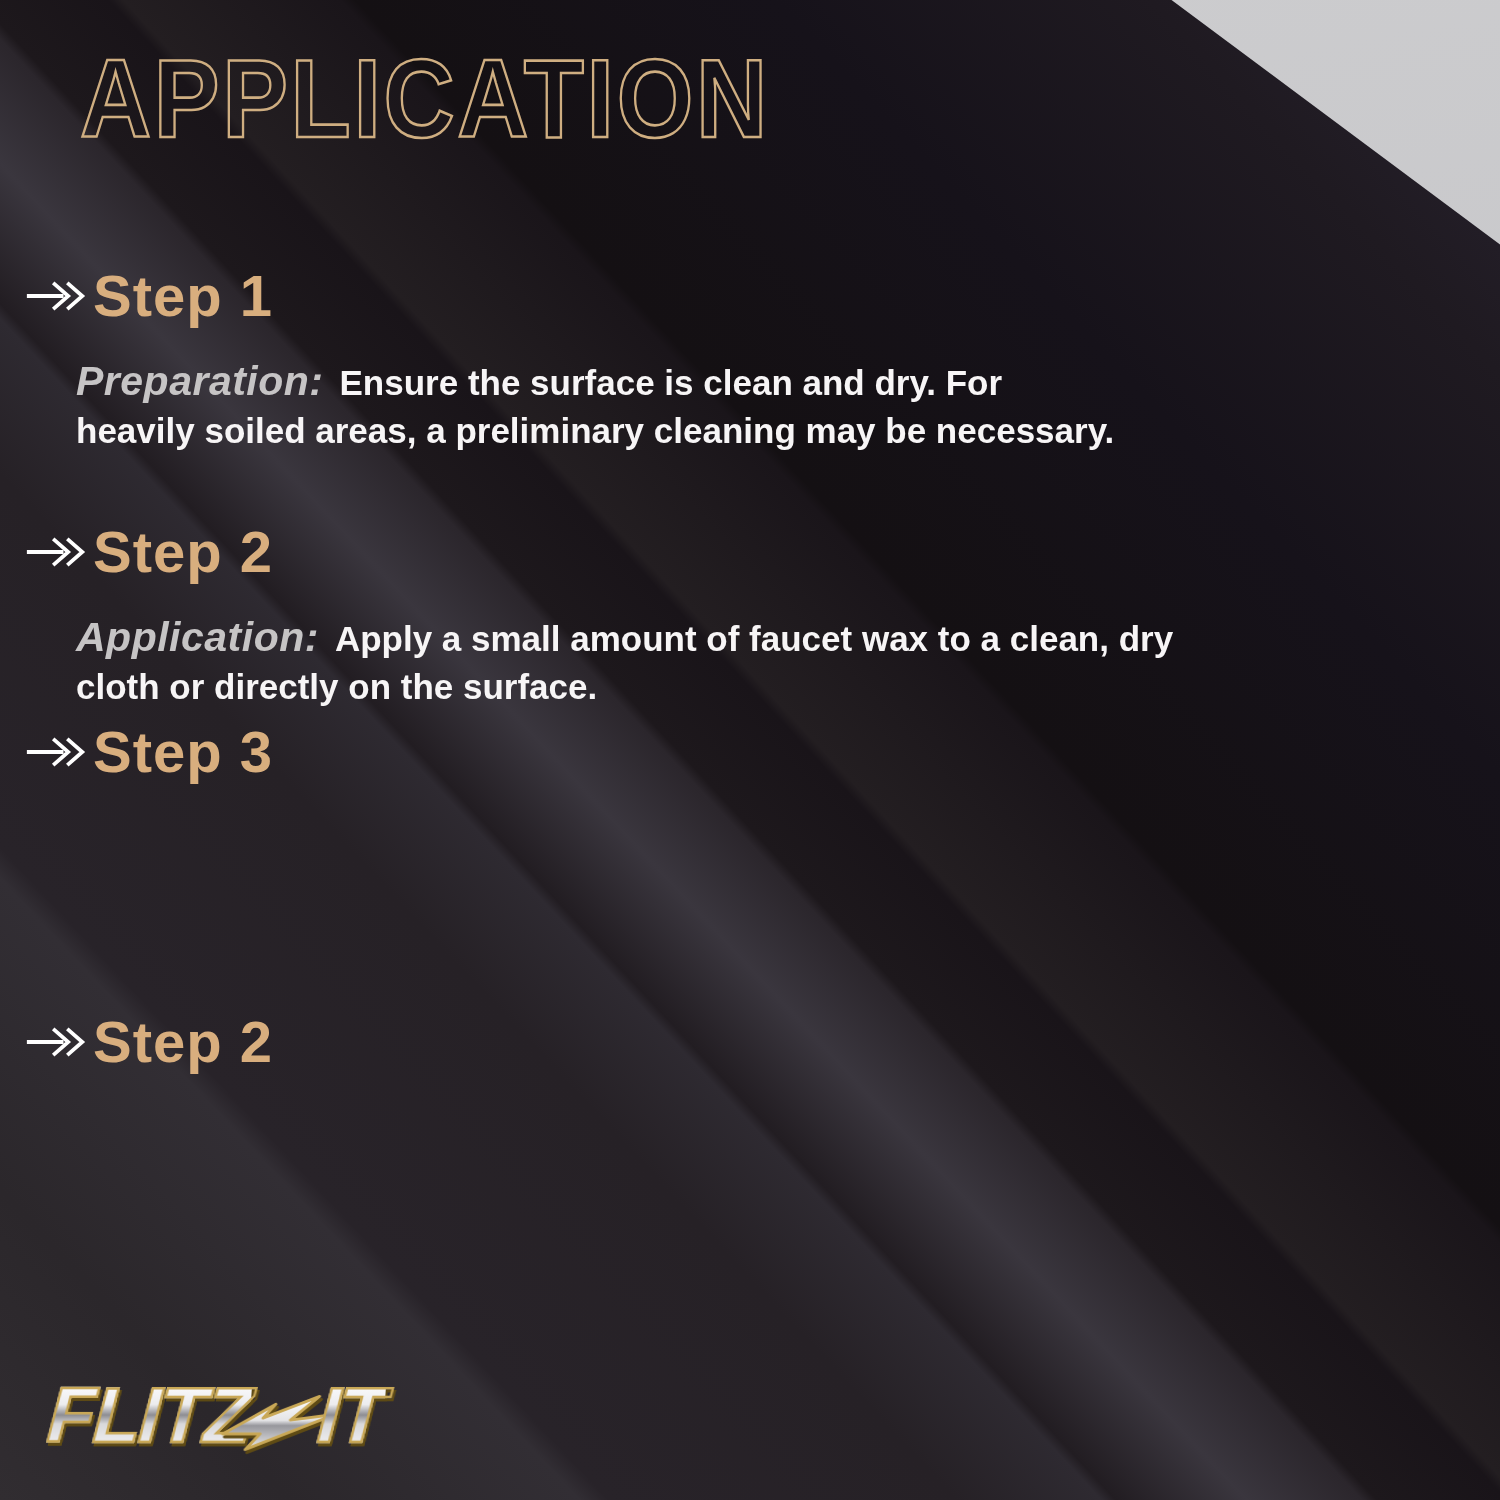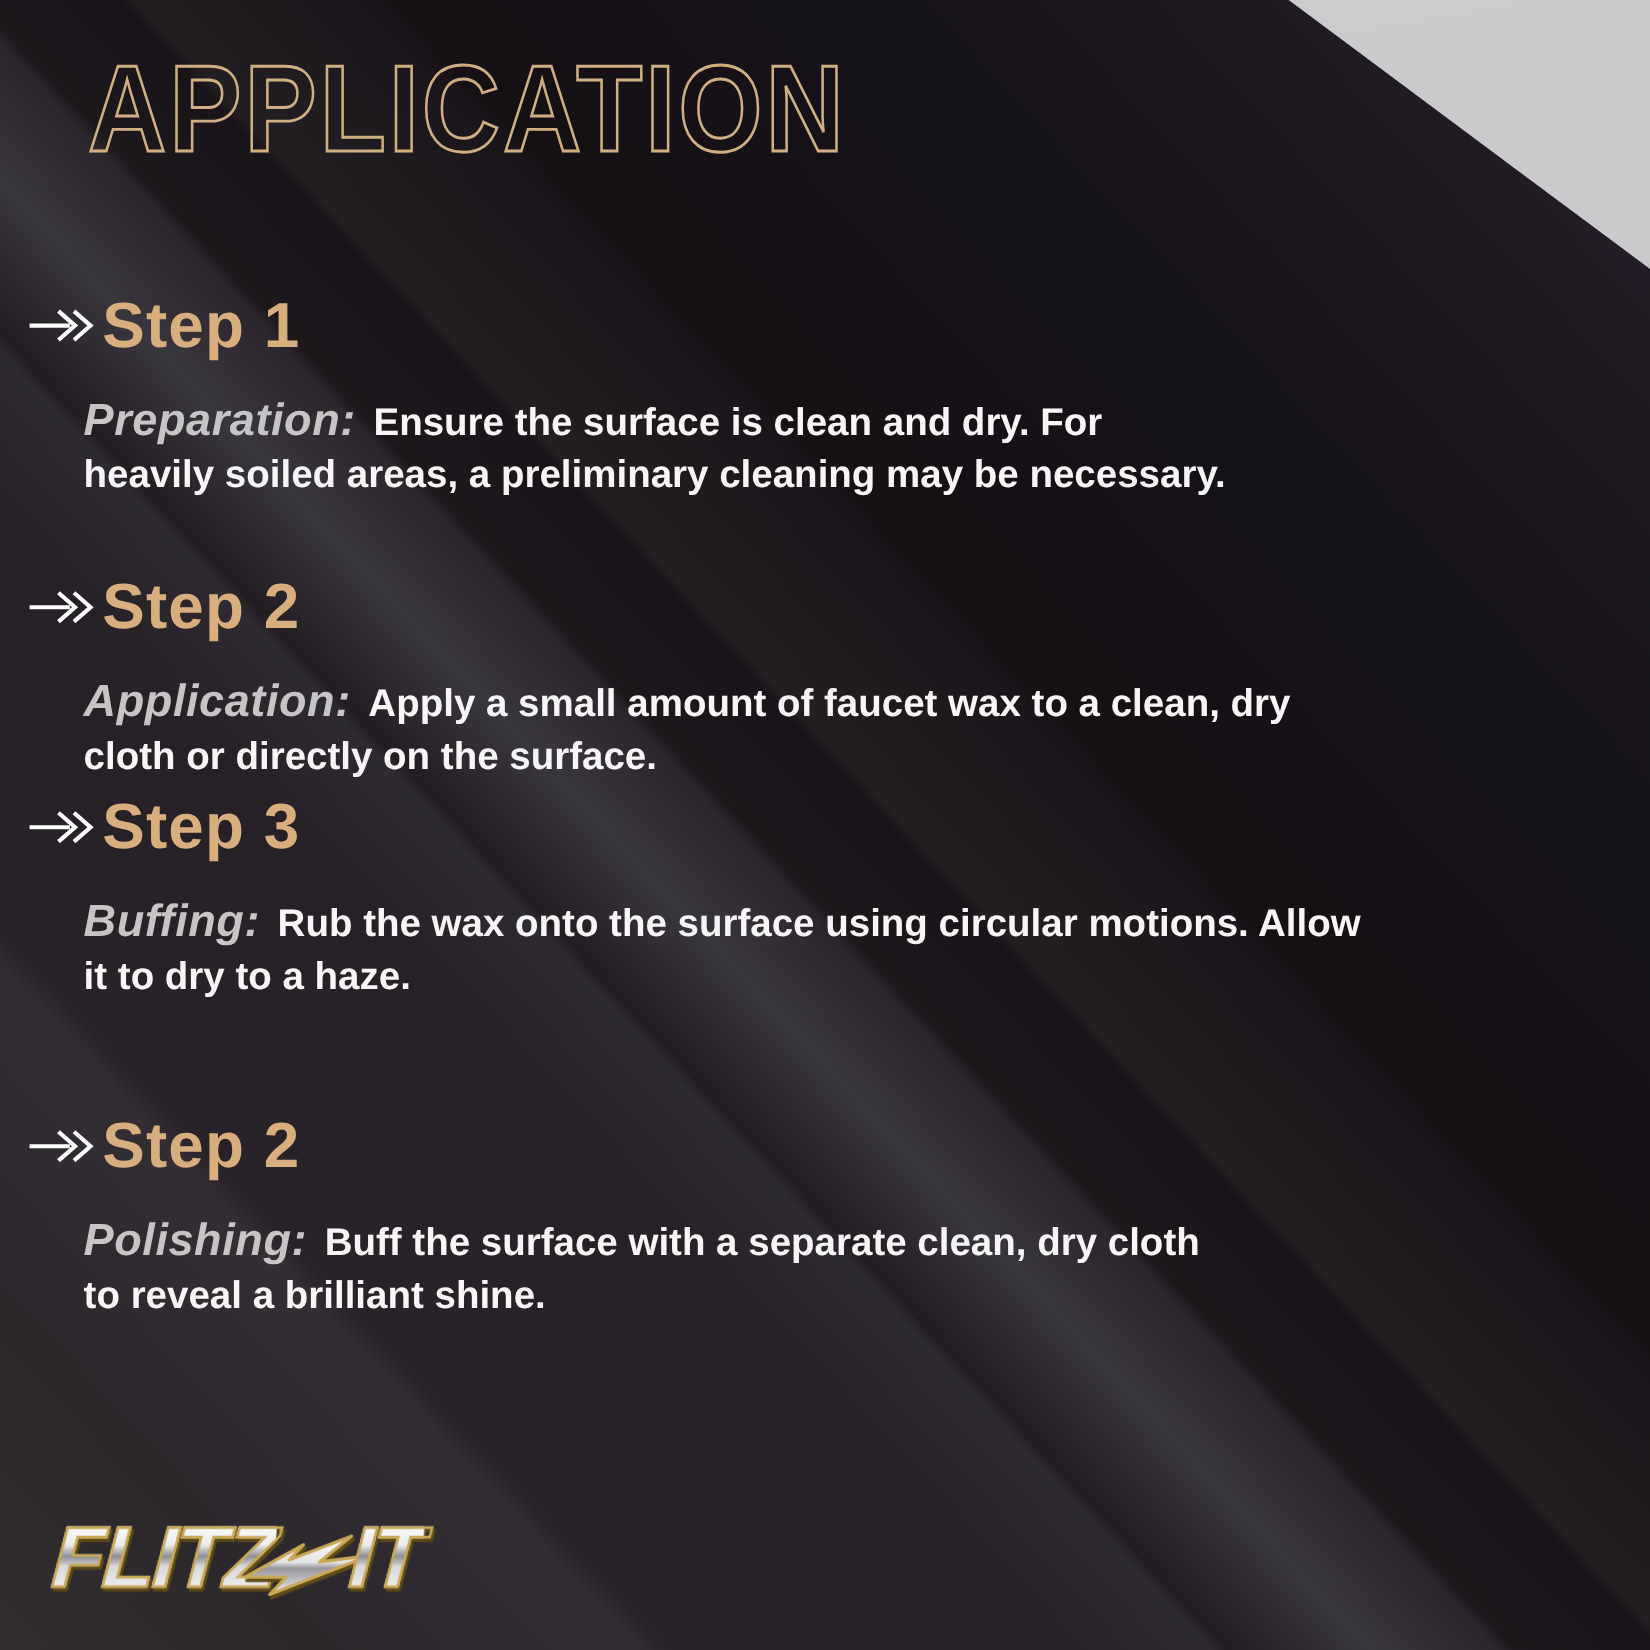--- a/index.html
+++ b/index.html
@@ -101,41 +101,33 @@
     <div class="step-head">
       <span class="arrow">
         <svg viewBox="0 0 66 36" fill="none" stroke="#ffffff" stroke-width="4">
           <path d="M2 18 H41"></path>
             <path d="M30 4 L46 18 L30 32"></path>
             <path d="M45 4 L61 18 L45 32"></path>
         </svg>
       </span>
       <h2 class="step-title">Step 3</h2>
     </div>
-    <p class="step-body">
-      <em class="lbl">Buffing:</em><span>Rub the wax onto the surface using circular motions. Allow</span><br>
-      <span>it to dry to a haze.</span>
-    </p>
   </section>
 
   <section class="step s4">
     <div class="step-head">
       <span class="arrow">
         <svg viewBox="0 0 66 36" fill="none" stroke="#ffffff" stroke-width="4">
           <path d="M2 18 H41"></path>
             <path d="M30 4 L46 18 L30 32"></path>
             <path d="M45 4 L61 18 L45 32"></path>
         </svg>
       </span>
       <h2 class="step-title">Step 2</h2>
     </div>
-    <p class="step-body">
-      <em class="lbl">Polishing:</em><span>Buff the surface with a separate clean, dry cloth</span><br>
-      <span>to reveal a brilliant shine.</span>
-    </p>
   </section>
 
   <div class="logo">
     <span class="logo-text">FLITZ</span>
     <svg class="bolt" viewBox="0 0 120 60">
       <defs>
         <linearGradient id="boltSilver" x1="0" y1="0" x2="0" y2="1">
           <stop offset="0" stop-color="#ffffff"></stop>
           <stop offset="0.45" stop-color="#e4e4e6"></stop>
           <stop offset="0.55" stop-color="#97979c"></stop>

